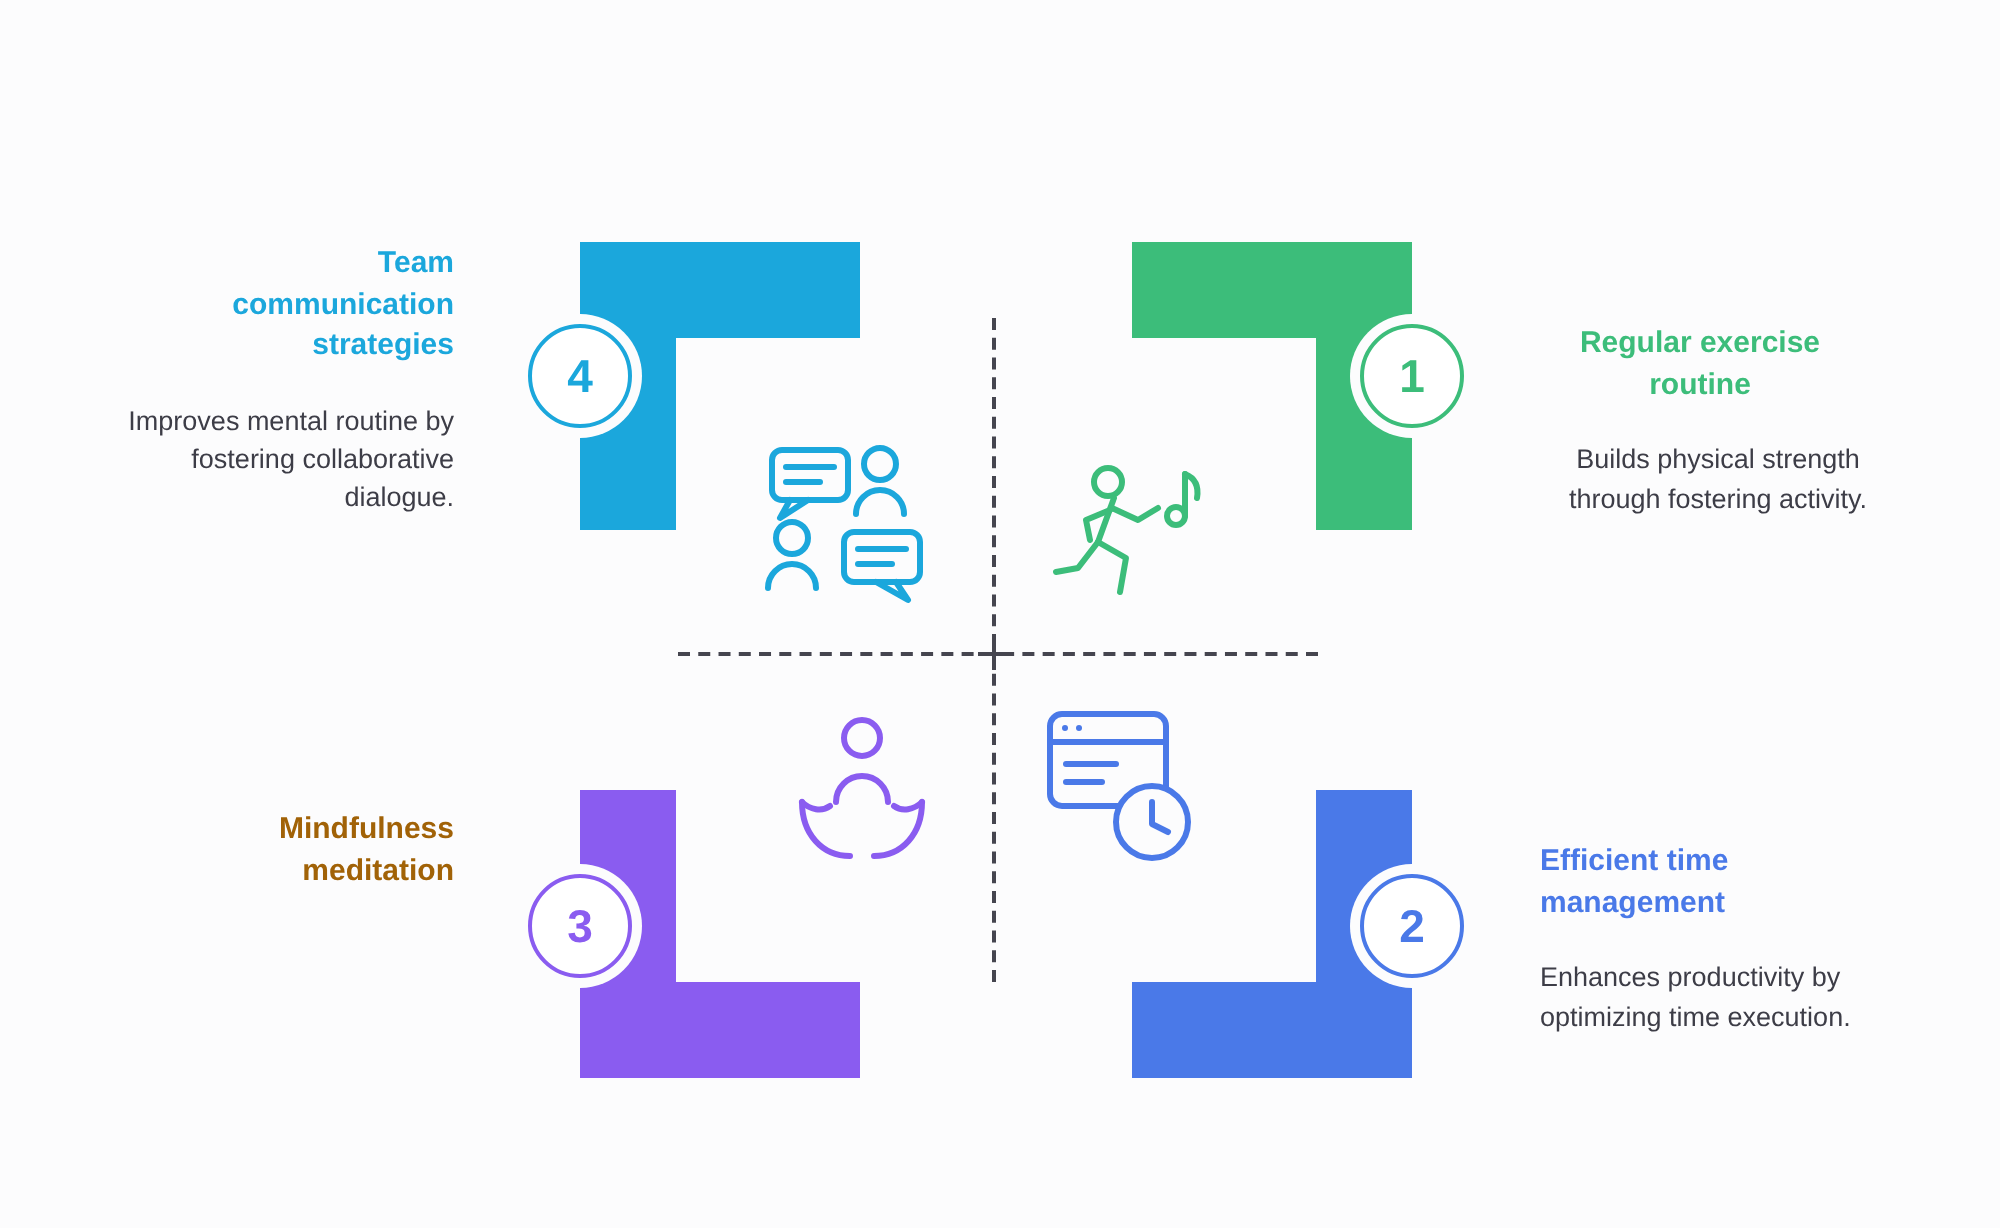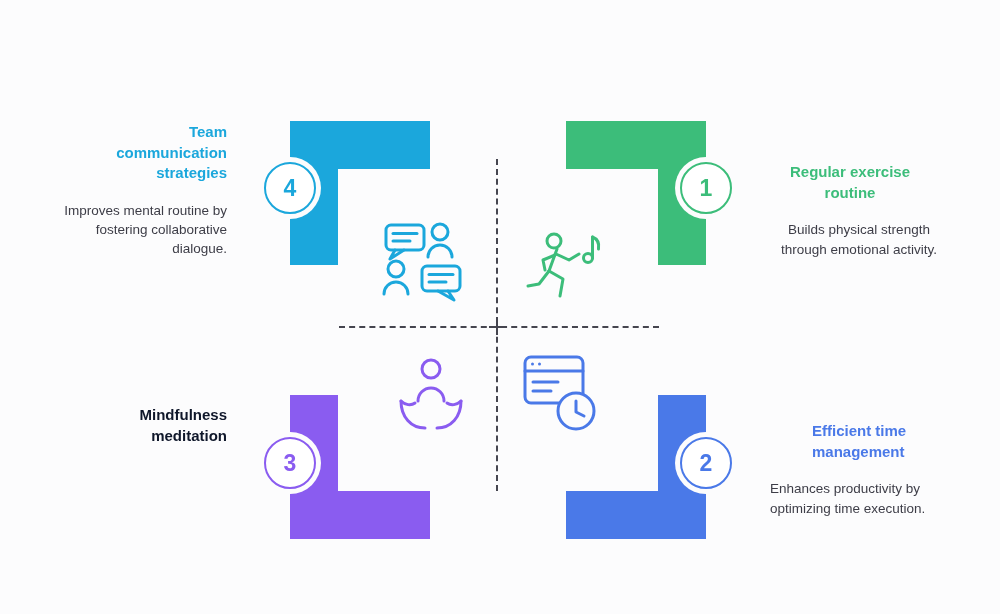--- a/index.html
+++ b/index.html
@@ -93,21 +93,21 @@
 
   .qt-tr { left: 770px; top: 130px; width: 200px; text-align: center; margin-top: 32px; }
   .qt-tr .q-title { width: 160px; }
   .qt-tr .q-desc  { width: 178px; }
 
   .qt-bl { left: 37px;  top: 405px; width: 190px; text-align: right; }
   .qt-bl .q-title { width: 140px; margin-left: auto; }
   .qt-bl .q-desc  { width: 175px; margin-left: auto; }
 
   .qt-br { left: 770px; top: 421px; width: 200px; text-align: left; }
-  .qt-br .q-title { width: 150px; margin-left: 42px; }
+  .qt-br .q-title { width: 150px; }
   .qt-br .q-desc  { width: 190px; }
 </style>
 </head>
 <body>
 
 <div class="canvas">
 
 
   <div class="divider-v"></div>
   <div class="divider-h"></div>
@@ -163,21 +163,21 @@
         <path d="M25 49 L39 57 L36 74"></path>
         <path d="M25 49 L15 62 L4 64"></path>
         <circle cx="64" cy="36" r="4.5"></circle>
         <path d="M68.5 36 L68.5 15"></path>
         <path d="M68.5 15 Q76 18 74.5 27"></path>
       </g>
     </svg>
   </div>
   <div class="q-text qt-tr">
     <div class="q-title" style="color: rgb(60, 189, 122);">Regular exercise routine</div>
-    <div class="q-desc">Builds physical strength through emotional activity.</div>
+    <div class="q-desc">Builds physical strength through fostering activity.</div>
   </div>
 
   <div class="lshape ls-bl">
     <div class="bar bar-h" style="background: rgb(138, 92, 240);"></div>
     <div class="bar bar-v" style="background: rgb(138, 92, 240);"></div>
   </div>
   <div class="num-circle nc-3" style="border-color: rgb(138, 92, 240); color: rgb(138, 92, 240);">
     <span>3</span>
   </div>
   <div class="icon icon-meditate" style="color: rgb(138, 92, 240);">
@@ -186,21 +186,21 @@
         <circle cx="39" cy="13" r="9"></circle>
         <path d="M26 45 a13 13 0 0 1 26 0"></path>
         <path d="M33 72 C19 72 9 61 9 45"></path>
         <path d="M9 45 C13 49 19 50 23 47"></path>
         <path d="M45 72 C59 72 69 61 69 45"></path>
         <path d="M69 45 C65 49 59 50 55 47"></path>
       </g>
     </svg>
   </div>
   <div class="q-text qt-bl">
-    <div class="q-title" style="color: #0f172a;">Mindfulness meditation</div>
+    <div class="q-title" style="color: #a16207;">Mindfulness meditation</div>
   </div>
 
   <div class="lshape ls-br">
     <div class="bar bar-h" style="background: rgb(74, 121, 232);"></div>
     <div class="bar bar-v" style="background: rgb(74, 121, 232);"></div>
   </div>
   <div class="num-circle nc-2" style="border-color: rgb(74, 121, 232); color: rgb(74, 121, 232);">
     <span>2</span>
   </div>
   <div class="icon icon-time" style="color: rgb(74, 121, 232);">

